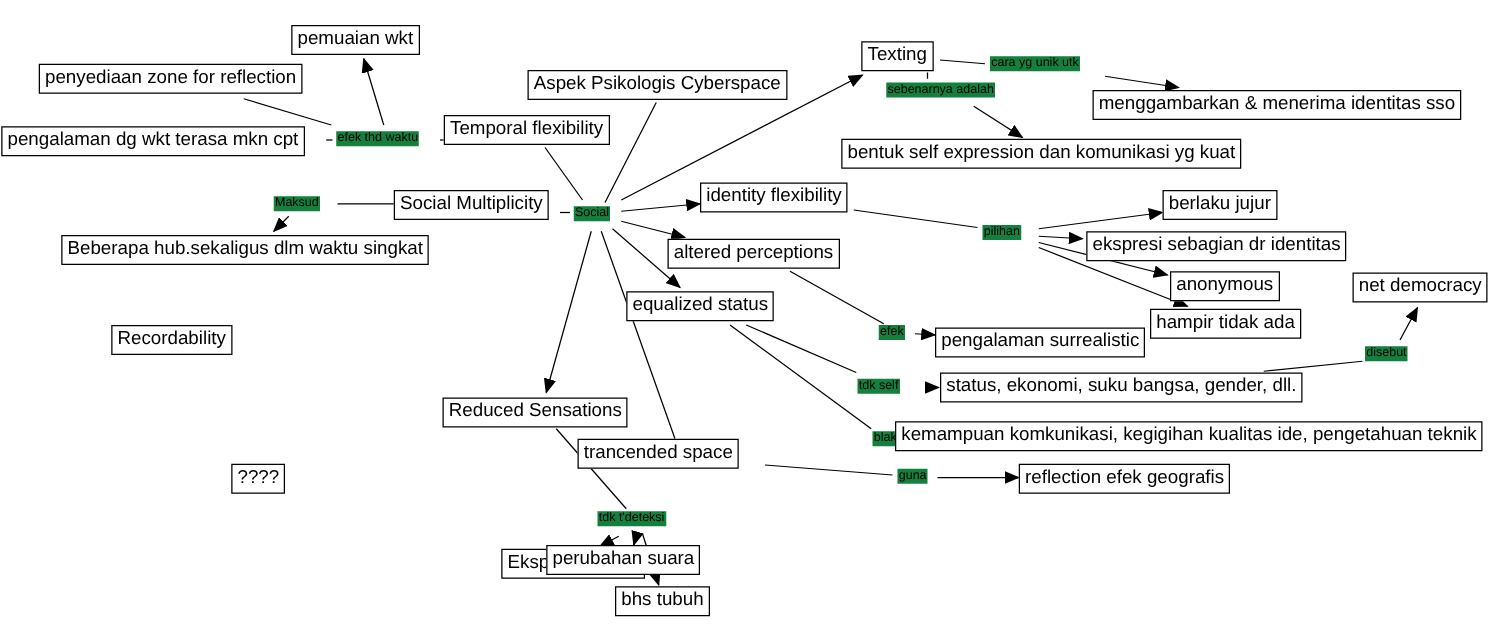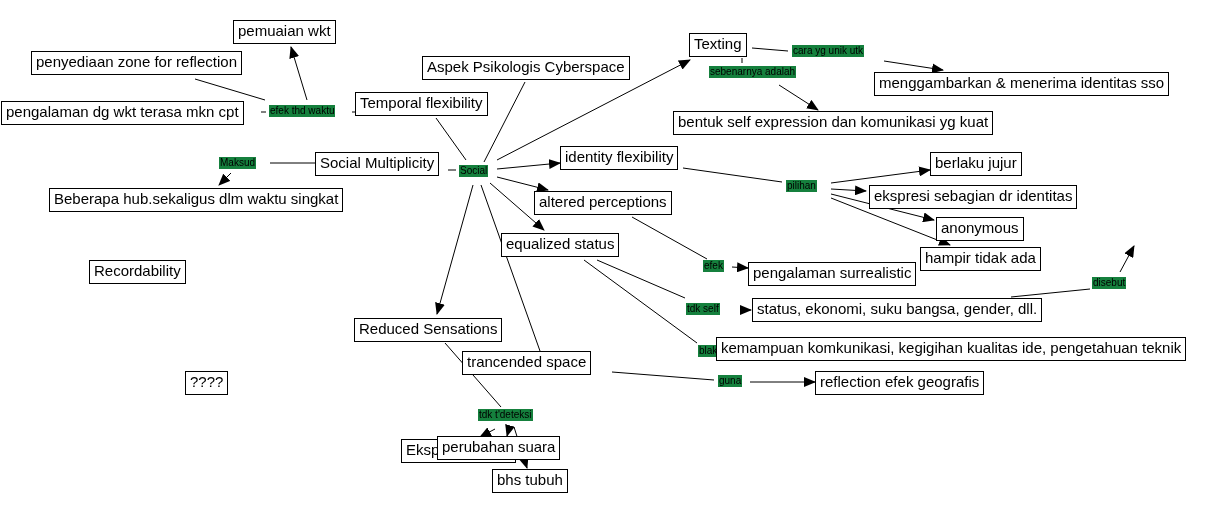--- a/index.html
+++ b/index.html
@@ -126,20 +126,21 @@
 
   <div class="node" style="left:233px;top:20px;">pemuaian wkt</div>
   <div class="node" style="left:31px;top:51px;text-align:center;">penyediaan zone for reflection</div>
   <div class="node" style="left:1px;top:101px;">pengalaman dg wkt terasa mkn cpt</div>
   <div class="node" style="left:49px;top:188px;">Beberapa hub.sekaligus dlm waktu singkat</div>
   <div class="node" style="left:874px;top:72px;">menggambarkan &amp; menerima identitas sso</div>
   <div class="node" style="left:673px;top:111px;">bentuk self expression dan komunikasi yg kuat</div>
   <div class="node" style="left:930px;top:152px;">berlaku jujur</div>
   <div class="node" style="left:869px;top:185px;">ekspresi sebagian dr identitas</div>
   <div class="node" style="left:936px;top:217px;">anonymous</div>
+  <div class="node" style="left:1082px;top:218px;">net democracy</div>
   <div class="node" style="left:748px;top:262px;">pengalaman surrealistic</div>
   <div class="node" style="left:920px;top:247px;">hampir tidak ada</div>
   <div class="node" style="left:752px;top:298px;">status, ekonomi, suku bangsa, gender, dll.</div>
   <div class="node" style="left:716px;top:337px;">kemampuan komkunikasi, kegigihan kualitas ide, pengetahuan teknik</div>
   <div class="node" style="left:815px;top:371px;">reflection efek geografis</div>
   <div class="node" style="left:401px;top:439px;width:115px;">Eksp</div>
   <div class="node" style="left:437px;top:436px;">perubahan suara</div>
   <div class="node" style="left:492px;top:469px;">bhs tubuh</div>
 </div>
 

